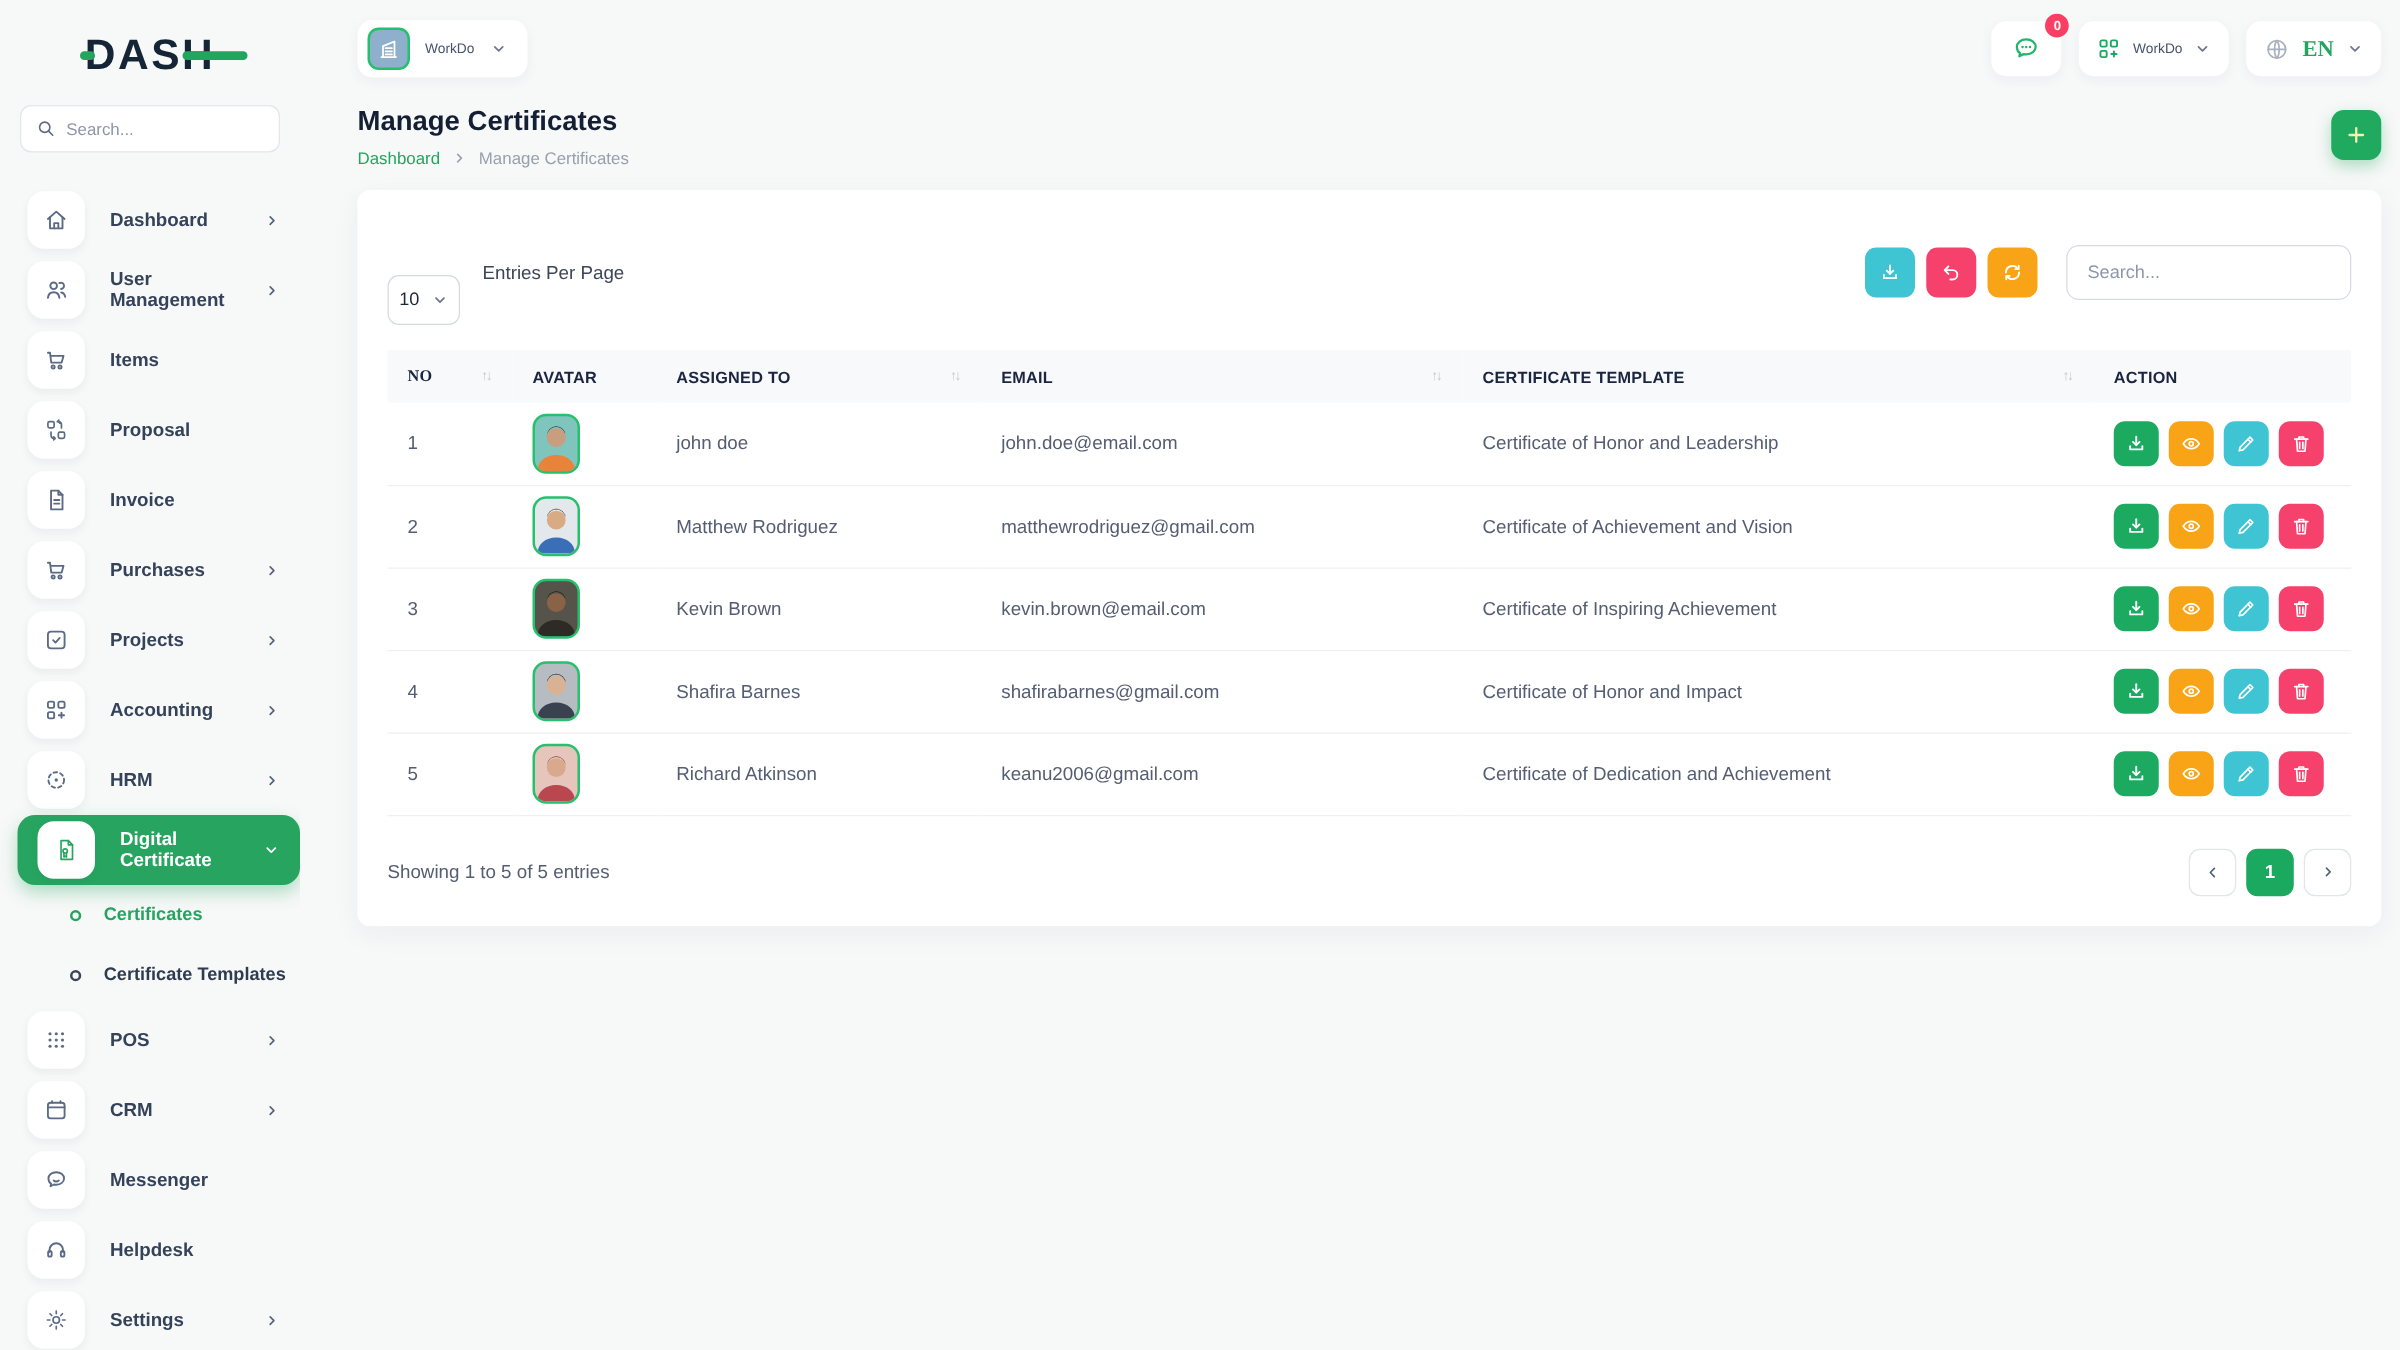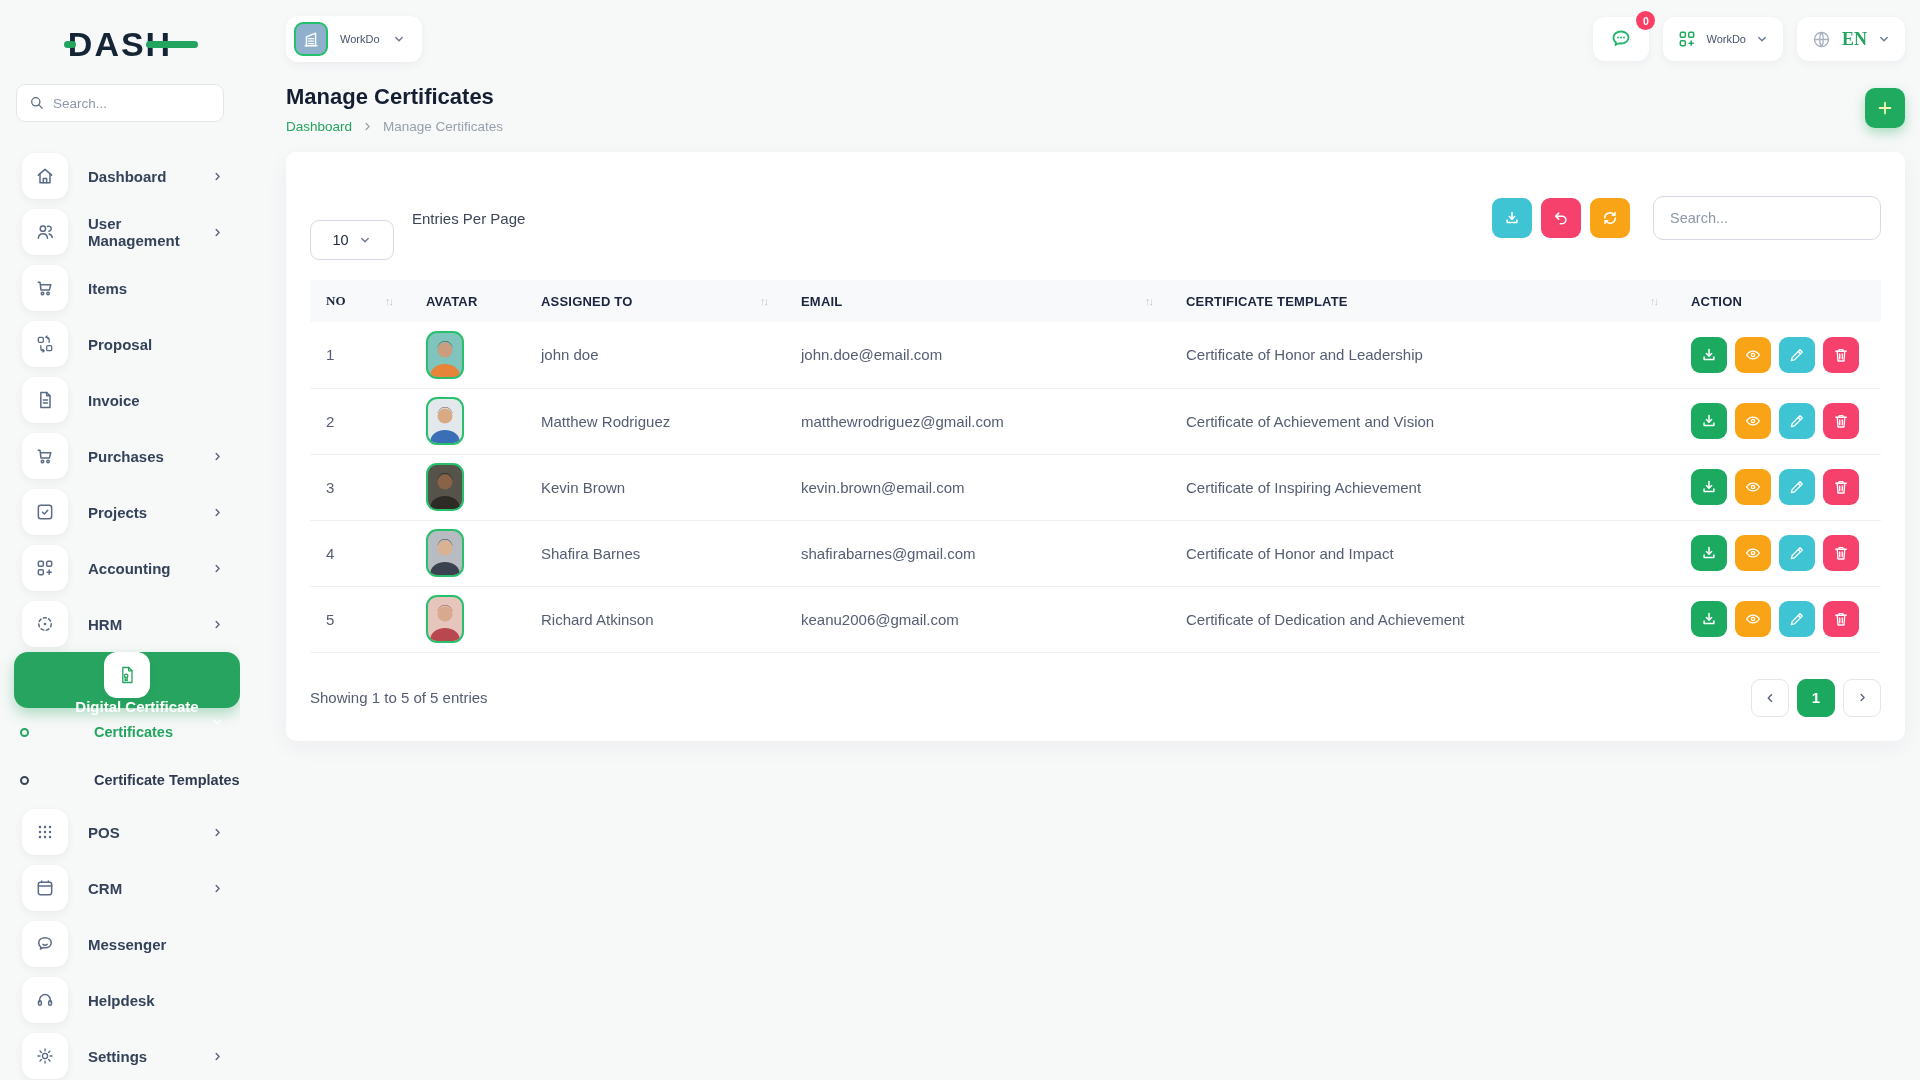--- a/index.html
+++ b/index.html
@@ -19,24 +19,24 @@
       padding:0 12px 0 36px; font-size:13.5px; color:#53617a; outline:none; font-family:inherit; }
   .side-search input::placeholder { color:#8d97a8; }
   .side-search .mag { position:absolute; left:12px; top:10px; color:#5d6b80; }
 
   .nav { }
   .nav-item { display:flex; align-items:center; height:56px; padding-left:22px; padding-right:16px; cursor:pointer; position:relative; }
   .icon-tile { width:46px; height:46px; border-radius:13px; background:#fff; box-shadow:0 3px 8px rgba(30,45,75,.06);
       display:flex; align-items:center; justify-content:center; color:#5b6b85; flex:0 0 46px; }
   .nav-label { margin-left:20px; font-size:15px; font-weight:700; color:#35435a; }
   .nav-chevron { margin-left:auto; color:#55627a; display:flex; }
-  .nav-item.active { background:#27a560; margin-left:14px; padding-left:16px; border-radius:14px; box-shadow:0 6px 14px rgba(39,165,96,.35);flex-direction:column; }
+  .nav-item.active { background:#27a560; margin-left:14px; padding-left:16px; border-radius:14px; box-shadow:0 6px 14px rgba(39,165,96,.35); }
   .nav-item.active .nav-label, .nav-item.active .nav-chevron { color:#fff; }
   .nav-item.active .icon-tile { color:#27a560; }
-  .sub-item { display:flex; align-items:center; height:48px; padding-left:20px; cursor:pointer;gap:47px; }
+  .sub-item { display:flex; align-items:center; height:48px; padding-left:56px; cursor:pointer; }
   .sub-bullet { width:9px; height:9px; border-radius:50%; border:2px solid #3a4557; flex:0 0 9px; }
   .sub-item.active .sub-bullet { border-color:#23a45f; }
   .sub-label { margin-left:18px; font-size:14.5px; font-weight:600; color:#2e3b50; }
   .sub-item.active .sub-label { color:#23a45f; }
 
   
   .main { flex:1; height:100%; overflow:hidden; }
   .topbar { display:flex; align-items:center; justify-content:space-between; padding:14px 15px 0 46px; height:64px; }
   .pill { background:#fff; border-radius:12px; box-shadow:0 3px 10px rgba(30,45,75,.05); display:flex; align-items:center; cursor:pointer; }
   .ws-pill { height:46px; padding:0 16px 0 8px; gap:12px; }
@@ -57,21 +57,21 @@
   .page-title { font-size:22px; font-weight:700; color:#141f33; }
   .breadcrumb { display:flex; align-items:center; gap:9px; margin-top:9px; font-size:13.5px; }
   .bc-home { color:#23a45f; cursor:pointer; }
   .bc-sep { color:#9aa2b0; display:flex; }
   .bc-cur { color:#98a0ad; }
   .add-btn { width:40px; height:40px; border-radius:10px; background:#1faa5f; border:none; cursor:pointer; margin-top:4px;
       display:flex; align-items:center; justify-content:center; color:#f4f3ae; box-shadow:0 5px 12px rgba(31,170,95,.35); }
 
   .card { margin:18px 15px 0 46px; background:#fff; border-radius:10px; box-shadow:0 6px 22px rgba(24,40,70,.05); padding:24px; }
   .card-tools { display:flex; align-items:center; }
-  .entries-select { height:40px; width:84px; border:1px solid #d6dbe3; border-radius:9px; background:#fff; display:flex;
+  .entries-select { height:40px; width:58px; border:1px solid #d6dbe3; border-radius:9px; background:#fff; display:flex;
       align-items:center; justify-content:center; gap:9px; font-size:14.5px; color:#1d2737; cursor:pointer;margin-top:44px; }
   .entries-label { margin-left:18px; font-size:15px; color:#3c4658; }
   .tool-right { margin-left:auto; display:flex; align-items:center; gap:9px; }
   .sq-btn { width:40px; height:40px; border-radius:9px; border:none; cursor:pointer; color:#fff; display:flex; align-items:center; justify-content:center; }
   .tbl-search { width:228px; height:44px; margin-left:14px; border:1px solid #d6dbe3; border-radius:10px; padding:0 16px;
       font-size:14.5px; color:#53617a; outline:none; font-family:inherit; background:#fff; }
   .tbl-search::placeholder { color:#8d97a8; }
 
   table.data { width:100%; border-collapse:collapse; margin-top:20px; table-layout:fixed; }
   table.data thead th { background:#f8f9fb; height:42px; text-align:left; font-size:13px; font-weight:700; color:#1b2540;

